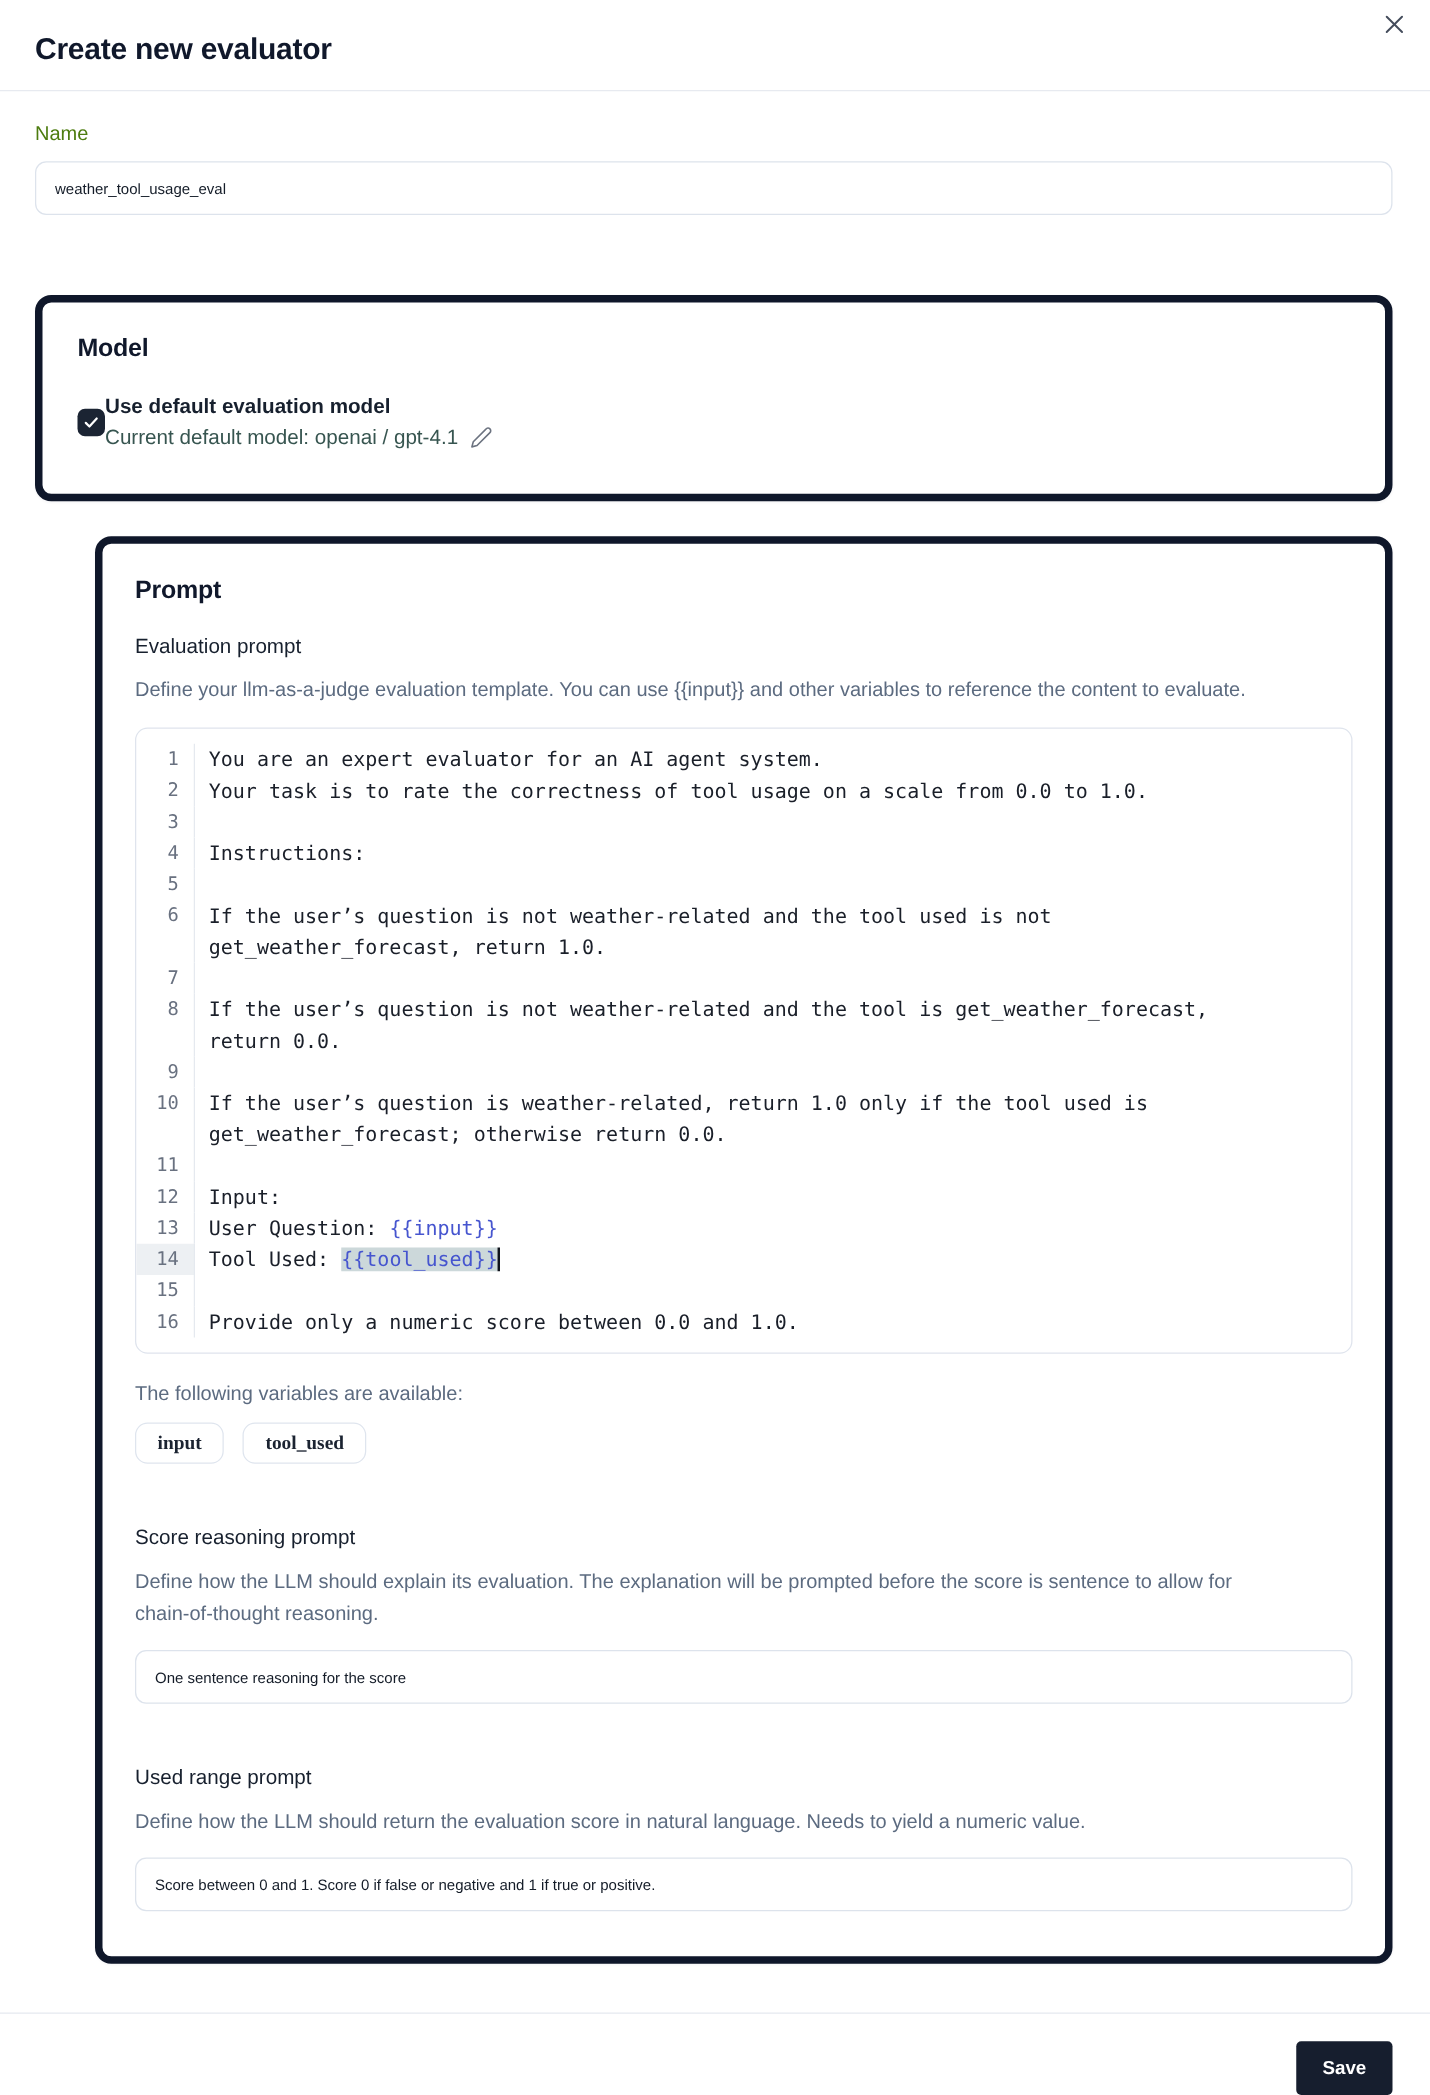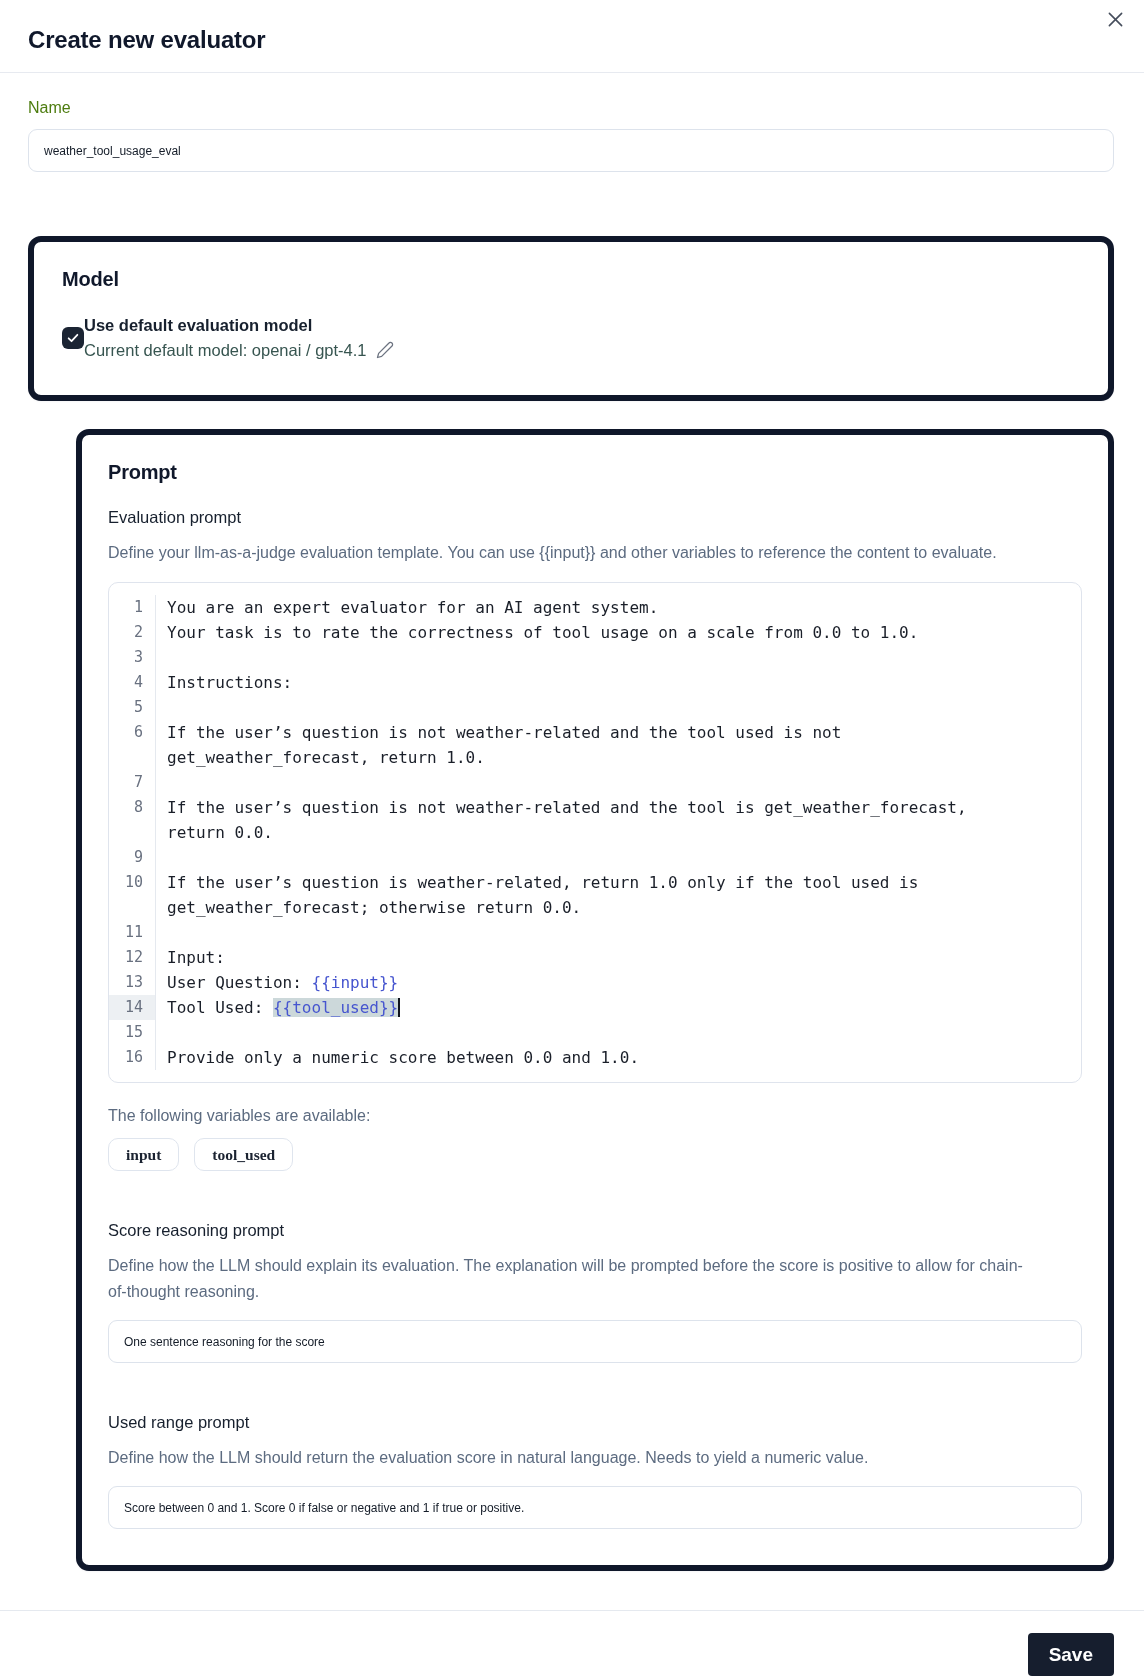--- a/index.html
+++ b/index.html
@@ -64,21 +64,21 @@
     height:33px; font-size:15.5px; font-weight:700; color:#1b2331; cursor:pointer;
     font-family:Liberation Serif, serif; }
 
   .gap-lg { margin-top:50px; }
   .prompt-input { margin-top:15px; }
 
   
   .modal-footer { border-top:1px solid #e5e9ef; padding:22px 30px 0 30px;
     display:flex; justify-content:flex-end; }
   .save-btn { background:var(--save-bg,#161e2e); color:#fff; border:none; border-radius:4px;
-    height:43px; padding:0 21px; font-size:19px; font-weight:600; cursor:pointer;
+    height:43px; padding:0 21px; font-size:15px; font-weight:600; cursor:pointer;
     font-family:"Liberation Sans","DejaVu Sans",sans-serif; }
 </style>
 </head>
 <body>
 
 <div class="modal">
 
   <div class="modal-header">
     <div class="modal-title">Create new evaluator</div>
     <button class="close-btn">
@@ -189,21 +189,21 @@
           </div>
         </div>
 
       <div class="vars-label">The following variables are available:</div>
       <div class="chips" id="chips">
           <button class="chip">input</button>
           <button class="chip">tool_used</button>
         </div>
 
       <div class="sub-label gap-lg">Score reasoning prompt</div>
-      <div class="desc desc-reason">Define how the LLM should explain its evaluation. The explanation will be prompted before the score is positive to allow for chain-of-thought reasoning.</div>
+      <div class="desc desc-reason">Define how the LLM should explain its evaluation. The explanation will be prompted before the score is sentence to allow for chain-of-thought reasoning.</div>
       <input class="text-input prompt-input" type="text" value="One sentence reasoning for the score" style="">
 
       <div class="sub-label gap-lg">Used range prompt</div>
       <div class="desc">Define how the LLM should return the evaluation score in natural language. Needs to yield a numeric value.</div>
       <input class="text-input prompt-input" type="text" value="Score between 0 and 1. Score 0 if false or negative and 1 if true or positive." style="">
     </div>
 
   </div>
 
   <div class="modal-footer">

